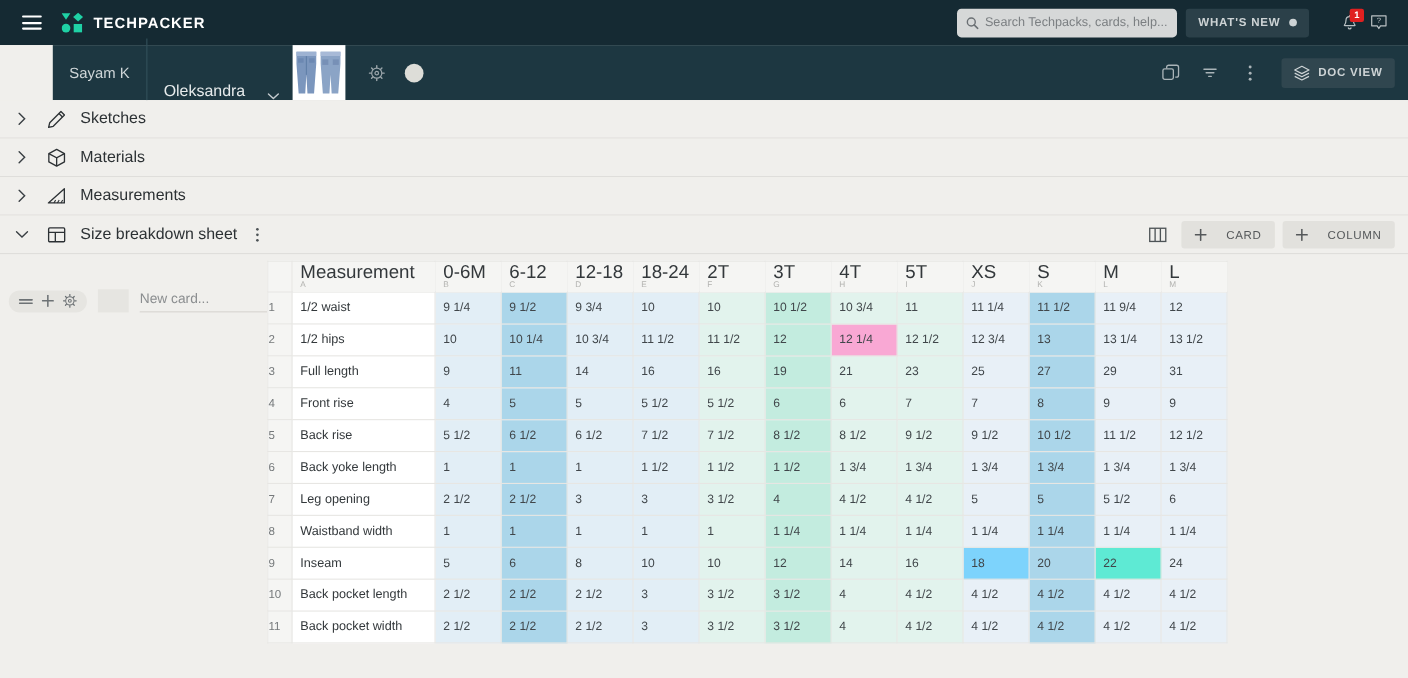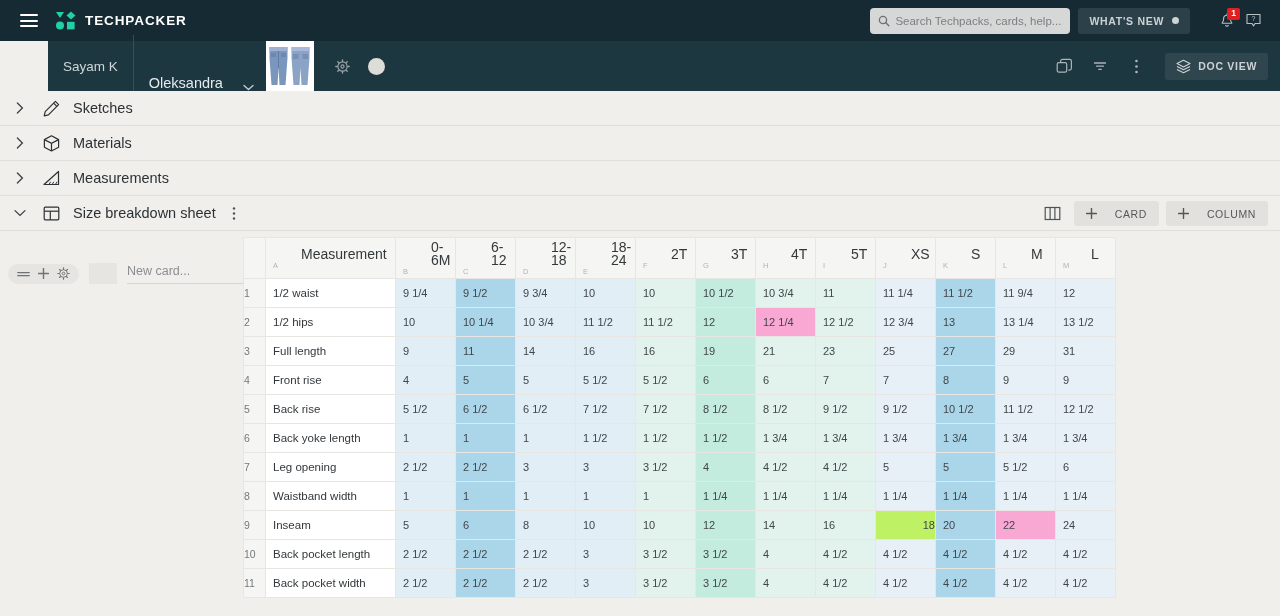--- a/index.html
+++ b/index.html
@@ -172,21 +172,21 @@
     font-weight: normal;
     text-align: left;
     vertical-align: middle;
   }
   th.corner { width: 22px; background: #f5f5f3; border-top: 1px solid #e7e6e3; }
   th.col-head {
     height: 28px; background: #f5f5f3;
     padding: 3px 0 2px 7px;
     position: relative;
   }
-  th.col-head .ch-name { font-size: 14px; color: #33383b; display: block; line-height: 13px; margin-left: 28px; }
+  th.col-head .ch-name { font-size: 17px; color: #33383b; display: block; line-height: 13px; }
   th.col-head .ch-letter { font-size: 7.5px; color: #b3b3b0; display: block; line-height: 9px; letter-spacing: 0.3px; }
   th.col-measure { width: 130px; }
   th.col-size { width: 60px; }
   td.rownum {
     width: 22px; height: 29px; background: #f5f5f3;
     font-size: 10.5px; color: #75797b;
     text-align: center;
   }
   td.namecell {
     height: 29px; background: #ffffff;
@@ -652,23 +652,23 @@
             <td class="rownum">9</td>
             <td class="namecell">Inseam</td>
             <td class="val" style="background: rgb(226, 238, 246);">5</td>
             <td class="val" style="background: rgb(171, 214, 234);">6</td>
             <td class="val" style="background: rgb(226, 238, 246);">8</td>
             <td class="val" style="background: rgb(226, 238, 246);">10</td>
             <td class="val" style="background: rgb(226, 243, 237);">10</td>
             <td class="val" style="background: rgb(195, 236, 223);">12</td>
             <td class="val" style="background: rgb(226, 243, 237);">14</td>
             <td class="val" style="background: rgb(226, 243, 237);">16</td>
-            <td class="val" style="background: #bef264; text-align: right;">18</td>
+            <td class="val" style="background: #7dd3fc;">18</td>
             <td class="val" style="background: rgb(171, 214, 234);">20</td>
-            <td class="val" style="background: #f9a8d4;">22</td>
+            <td class="val" style="background: #5eead4;">22</td>
             <td class="val" style="background: rgb(232, 240, 247);">24</td>
           </tr>
           <tr>
             <td class="rownum">10</td>
             <td class="namecell">Back pocket length</td>
             <td class="val" style="background: rgb(226, 238, 246);">2 1/2</td>
             <td class="val" style="background: rgb(171, 214, 234);">2 1/2</td>
             <td class="val" style="background: rgb(226, 238, 246);">2 1/2</td>
             <td class="val" style="background: rgb(226, 238, 246);">3</td>
             <td class="val" style="background: rgb(226, 243, 237);">3 1/2</td>

